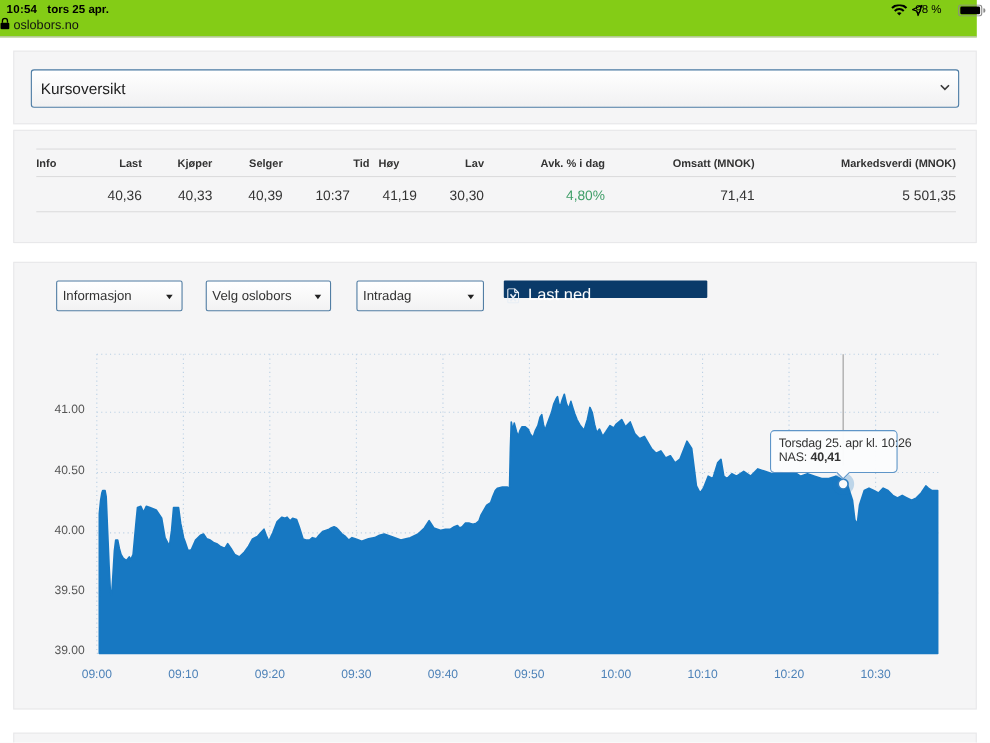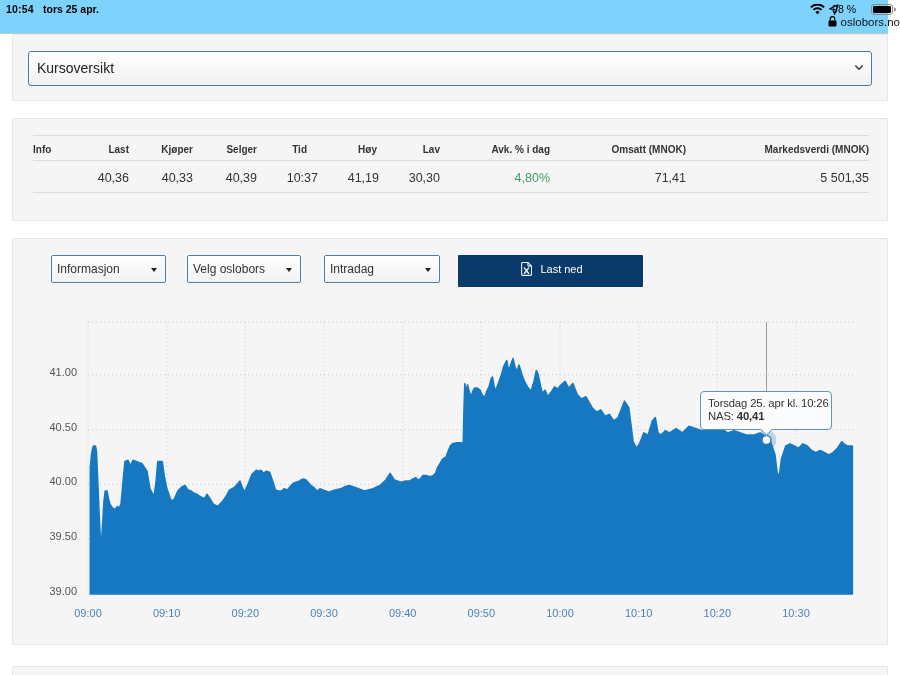--- a/index.html
+++ b/index.html
@@ -1,36 +1,36 @@
 <!DOCTYPE html>
 <html><head><meta charset="utf-8"><style>
 *{margin:0;padding:0;box-sizing:border-box}
 html,body{width:900px;height:675px;background:#fff;font-family:"Liberation Sans",sans-serif;overflow:hidden;position:relative}
 .abs{position:absolute}
-#chrome{left:0;top:0;width:888px;height:34px;background:#7dd3fc;border-bottom:1px solid #c9c9c9}
+#chrome{left:0;top:0;width:888px;height:34px;background:#84cc16;border-bottom:1px solid #c9c9c9}
 #time{left:6px;top:3px;font-size:10.5px;font-weight:600;color:#000;letter-spacing:.2px}
 #date{left:43px;top:3px;font-size:10.5px;font-weight:600;color:#000}
 #pct{right:32px;top:3px;font-size:10.5px;font-weight:500;color:#000}
-#url{left:0;top:16px;width:900px;text-align:right;font-size:11.5px;color:#111}
+#url{left:0;top:16px;width:900px;text-align:left;font-size:11.5px;color:#111}
 .card{position:absolute;left:12px;width:876px;background:#f5f5f6;border:1px solid #e8e8ea}
-#c1{top:34px;height:67px}
+#c1{top:46px;height:67px}
 #c2{top:118px;height:103px}
 #c3{top:238px;height:407px}
 #c4{top:666px;height:12px}
 #bigsel{left:15px;top:16px;width:844px;height:35px;background:linear-gradient(#ffffff,#f1f1f2);border:1px solid #4b7ba4;border-radius:3px}
 #bigsel span{position:absolute;left:8px;top:8px;font-size:14px;color:#222}
 .hr{position:absolute;left:20px;width:836px;height:1px;background:#dcdcdd}
 .th{position:absolute;top:30px;font-size:10px;font-weight:700;color:#333;transform:translateY(-50%);white-space:nowrap}
 .td{position:absolute;top:59px;font-size:12.5px;color:#333;transform:translateY(-50%);white-space:nowrap}
 .rt{transform:translate(-100%,-50%)}
 .sel{position:absolute;top:16px;height:28px;background:linear-gradient(#ffffff,#f2f2f3);border:1.5px solid #527ea4;border-radius:2px;font-size:12px;color:#333}
 .sel span{position:absolute;left:5px;top:6px}
 .sel i{position:absolute;right:8px;top:11.5px;width:0;height:0;border-left:3px solid transparent;border-right:3px solid transparent;border-top:4.5px solid #222}
-.btn{position:absolute;top:16px;height:32px;background:#0a3a69;border-radius:1px;color:#fff;font-size:11px;text-align:center;line-height:28px}
-#tooltip{position:absolute;left:687px;top:151.5px;width:132px;height:39px;background:rgba(251,252,253,.97);border:1px solid #5e95c8;border-radius:4px;padding:5px 0 0 7px;font-size:11.3px;letter-spacing:-0.15px;color:#333;line-height:13.5px;z-index:5;white-space:nowrap;overflow:visible}
+.btn{position:absolute;top:16px;height:16px;background:#0a3a69;border-radius:1px;color:#fff;font-size:15px;line-height:28px}
+#tooltip{position:absolute;left:687px;top:151.5px;width:116px;height:39px;background:rgba(251,252,253,.97);border:1px solid #5e95c8;border-radius:4px;padding:5px 0 0 7px;font-size:11.3px;letter-spacing:-0.15px;color:#333;line-height:13.5px;z-index:5;white-space:nowrap;overflow:visible}
 #tooltip .pt{position:absolute;left:61px;bottom:-5px;width:9px;height:9px;background:#fbfcfd;border-right:1px solid #5e95c8;border-bottom:1px solid #5e95c8;transform:rotate(45deg)}
 .yl{font-size:11px;fill:#555}
 .xl{font-size:11px;fill:#4d82b8}
 .g{stroke:#b9cfe4;stroke-width:1;stroke-dasharray:1,3}
 </style></head><body>
 <div id="chrome" class="abs">
  <div id="time" class="abs">10:54</div>
  <div id="date" class="abs">tors 25 apr.</div>
  <svg class="abs" style="left:810px;top:4px" width="15" height="11" viewBox="0 0 15 11">
    <path d="M7.5 10.2 L9.6 7.9 A3.4 3.4 0 0 0 5.4 7.9 Z" fill="#000"></path>
@@ -62,22 +62,22 @@
   </div>
 
 <div id="c2" class="card">
  <div class="hr" style="top:16px"></div>
  <div class="hr" style="top:41px"></div>
  <div class="hr" style="top:73px"></div>
  <div class="th" style="left:20px">Info</div>
  <div class="th rt" style="left:116px">Last</div>
  <div class="th rt" style="left:180px">Kjøper</div>
  <div class="th rt" style="left:244px">Selger</div>
- <div class="th rt" style="left:294px">Tid</div>
- <div class="th rt" style="left:364px">Høy</div>
+ <div class="th rt" style="left:323px">Tid</div>
+ <div class="th rt" style="left:350px">Høy</div>
  <div class="th rt" style="left:427px">Lav</div>
  <div class="th rt" style="left:537px">Avk. % i dag</div>
  <div class="th rt" style="left:673px">Omsatt (MNOK)</div>
  <div class="th rt" style="left:856px">Markedsverdi (MNOK)</div>
  <div class="td rt" style="left:116px">40,36</div>
  <div class="td rt" style="left:180px">40,33</div>
  <div class="td rt" style="left:244px">40,39</div>
  <div class="td rt" style="left:305px">10:37</div>
  <div class="td rt" style="left:366px">41,19</div>
  <div class="td rt" style="left:427px">30,30</div>

